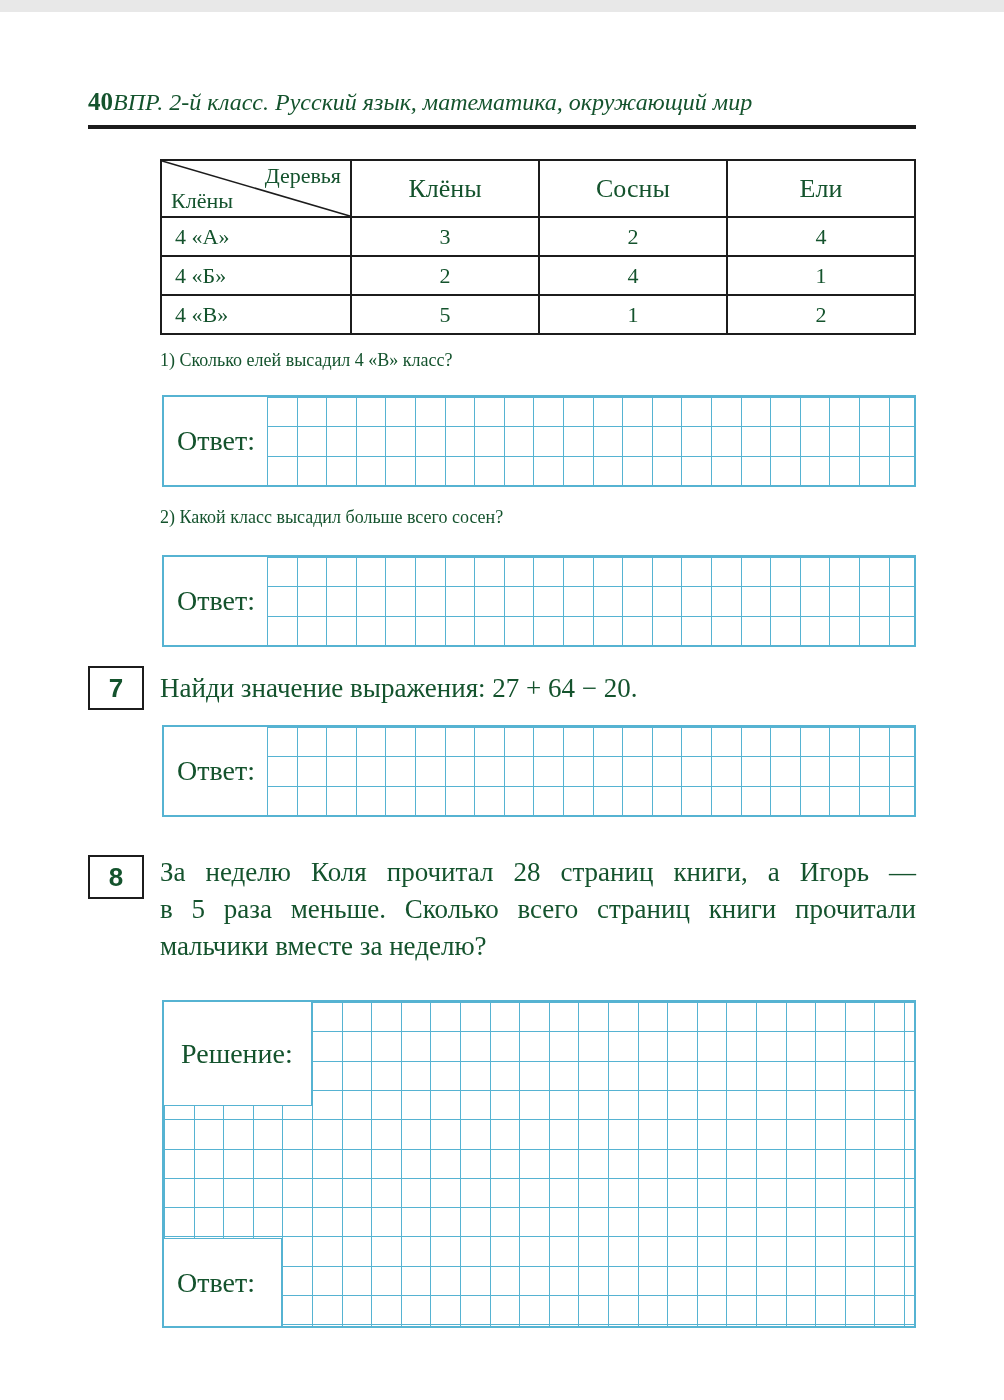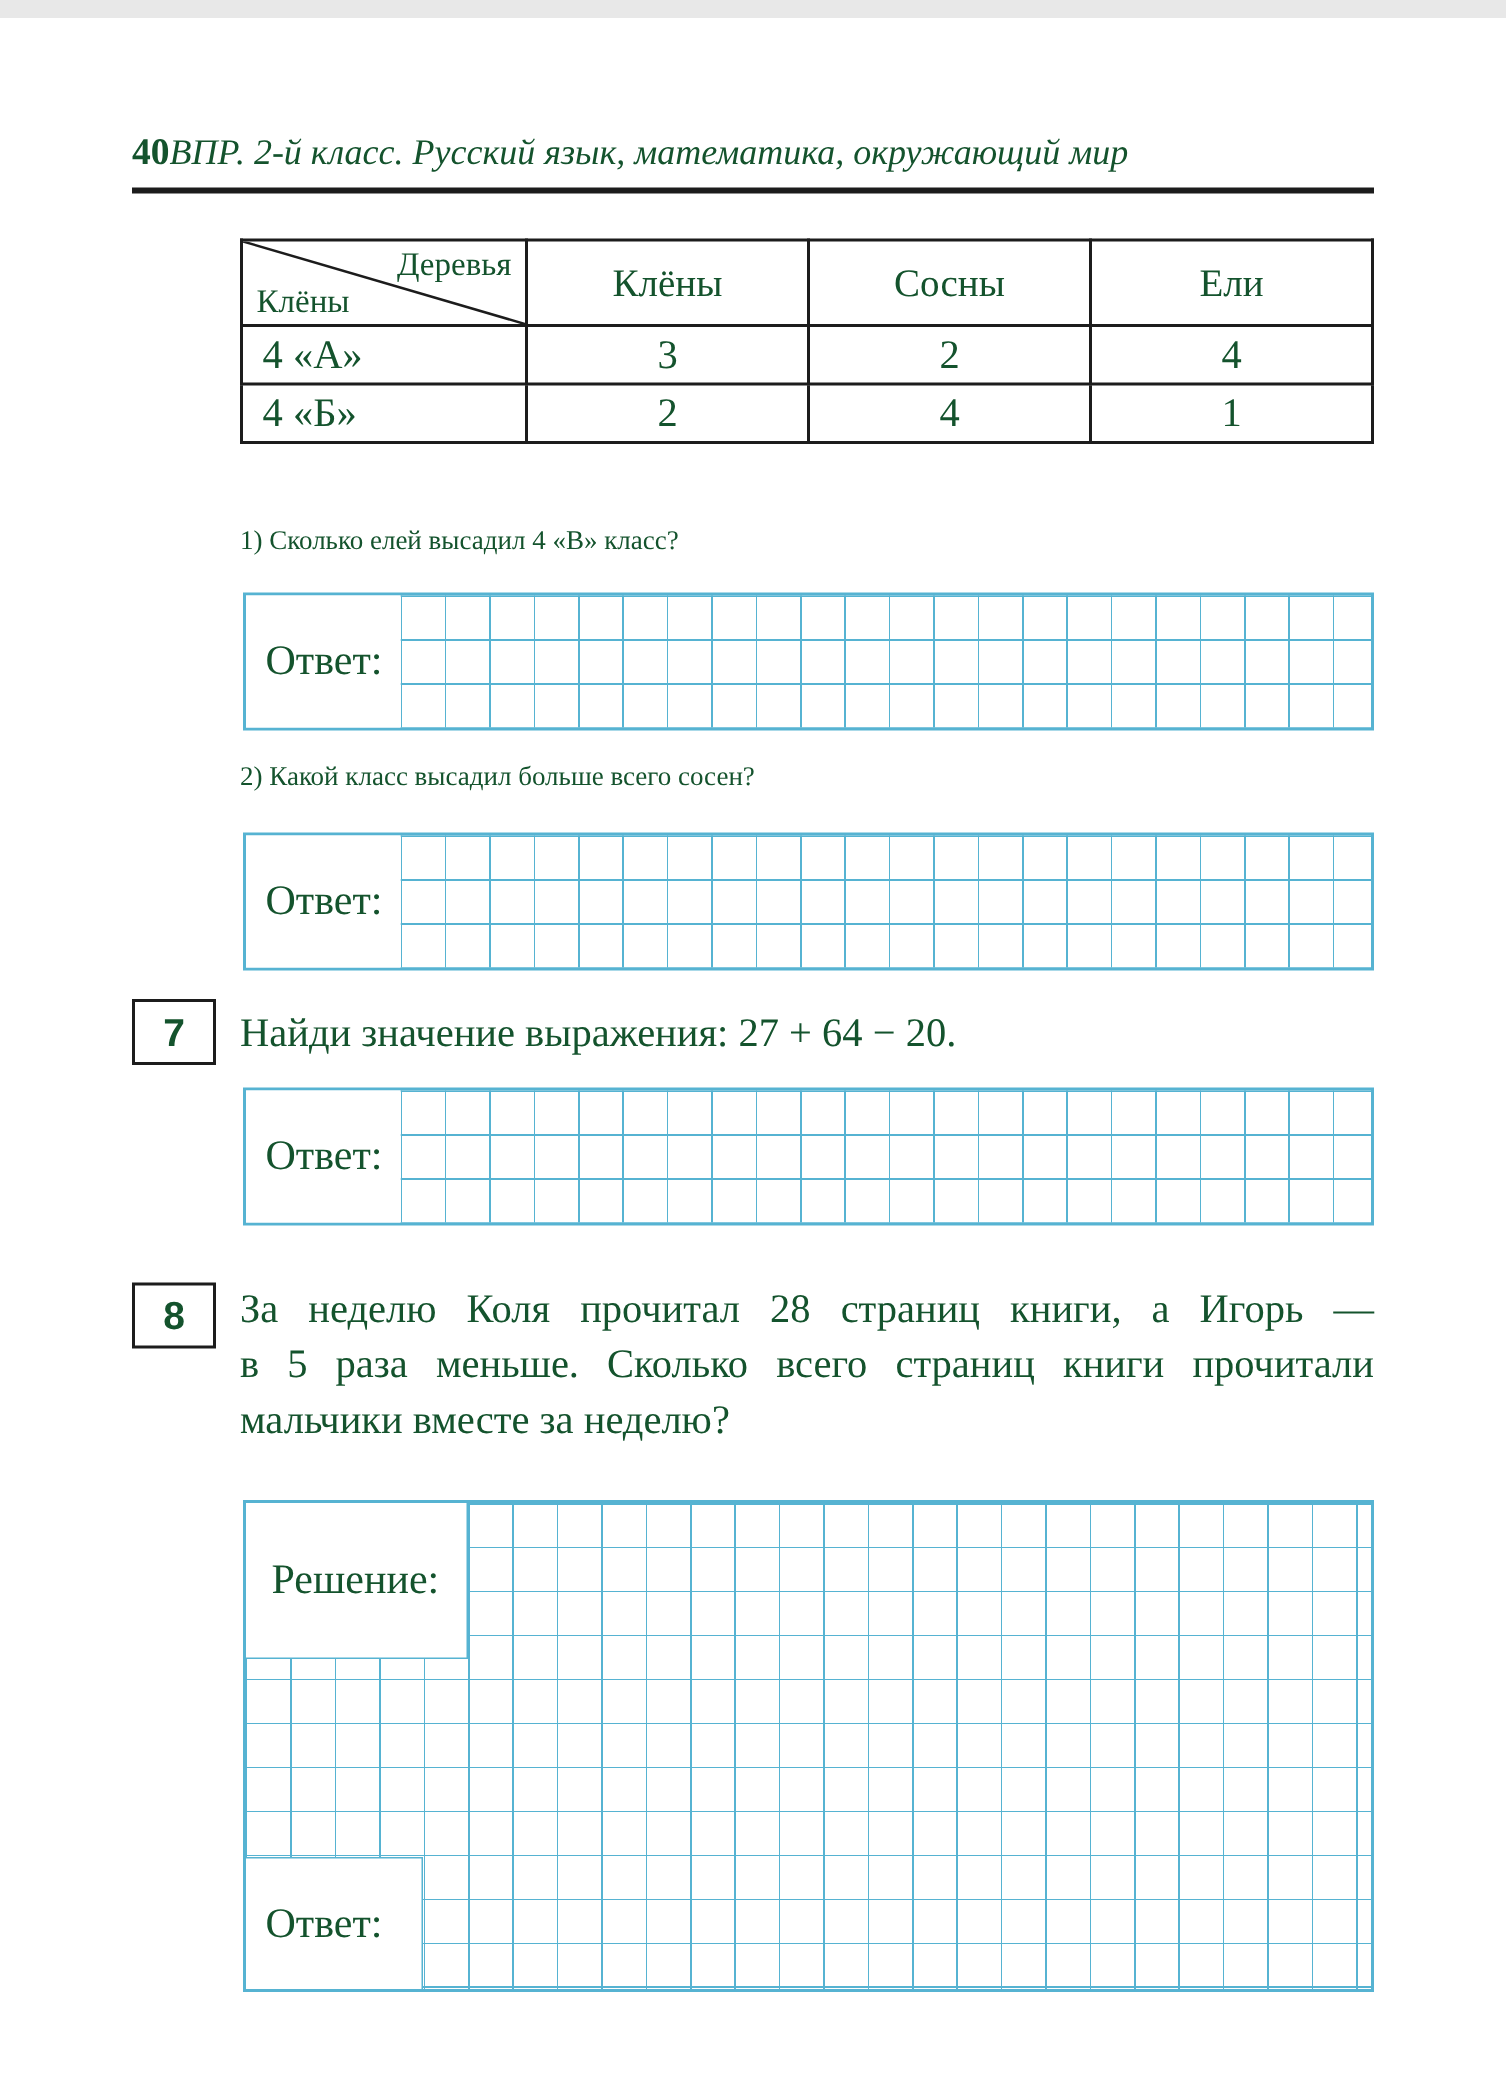--- a/index.html
+++ b/index.html
@@ -18,21 +18,21 @@
   .page-num { font-weight:bold; font-size:25px; }
   .header-title { flex:1; text-align:left; font-style:italic; font-size:24px; white-space:nowrap; }
 
   
   .trees-table {
     position:absolute; left:160px; top:147px;
     border-collapse:collapse; table-layout:fixed;
   }
   .trees-table td { border:2px solid #1c1c1c; background:#fff; }
   .trees-table .hdr { height:53px; font-size:26px; text-align:center; }
-  .trees-table .drow td { height:35px; font-size:27px; }
+  .trees-table .drow td { height:35px; font-size:22px; }
   .col-class { width:188px; }
   .col-tree  { width:184px; }
   .row-label { text-align:left; padding-left:13px; }
   .cell-num  { text-align:center; }
   .corner-cell { position:relative; padding:0;font-family:Liberation Serif, serif; }
   .corner-cell svg { position:absolute; left:0; top:0; width:100%; height:100%; }
   .corner-trees  { position:absolute; top:2px;  right:9px; font-size:22px; }
   .corner-classes{ position:absolute; bottom:2px; left:9px; font-size:22px; }
 
   
@@ -113,20 +113,26 @@
         <td class="cell-num">3</td>
         <td class="cell-num">2</td>
         <td class="cell-num">4</td>
       </tr>
       <tr class="drow">
         <td class="row-label">4 «Б»</td>
         <td class="cell-num">2</td>
         <td class="cell-num">4</td>
         <td class="cell-num">1</td>
       </tr>
+      <tr class="drow">
+        <td class="row-label">4 «В»</td>
+        <td class="cell-num">5</td>
+        <td class="cell-num">1</td>
+        <td class="cell-num">2</td>
+      </tr>
     </tbody>
   </table>
 
   <div class="q-text" style="top:338px">1) Сколько елей высадил 4 «В» класс?</div>
   <div class="answer-box" style="top:383px">
     <div class="grid-fill"></div>
     <div class="label">Ответ:</div>
   </div>
 
   <div class="q-text" style="top:495px">2) Какой класс высадил больше всего сосен?</div>

